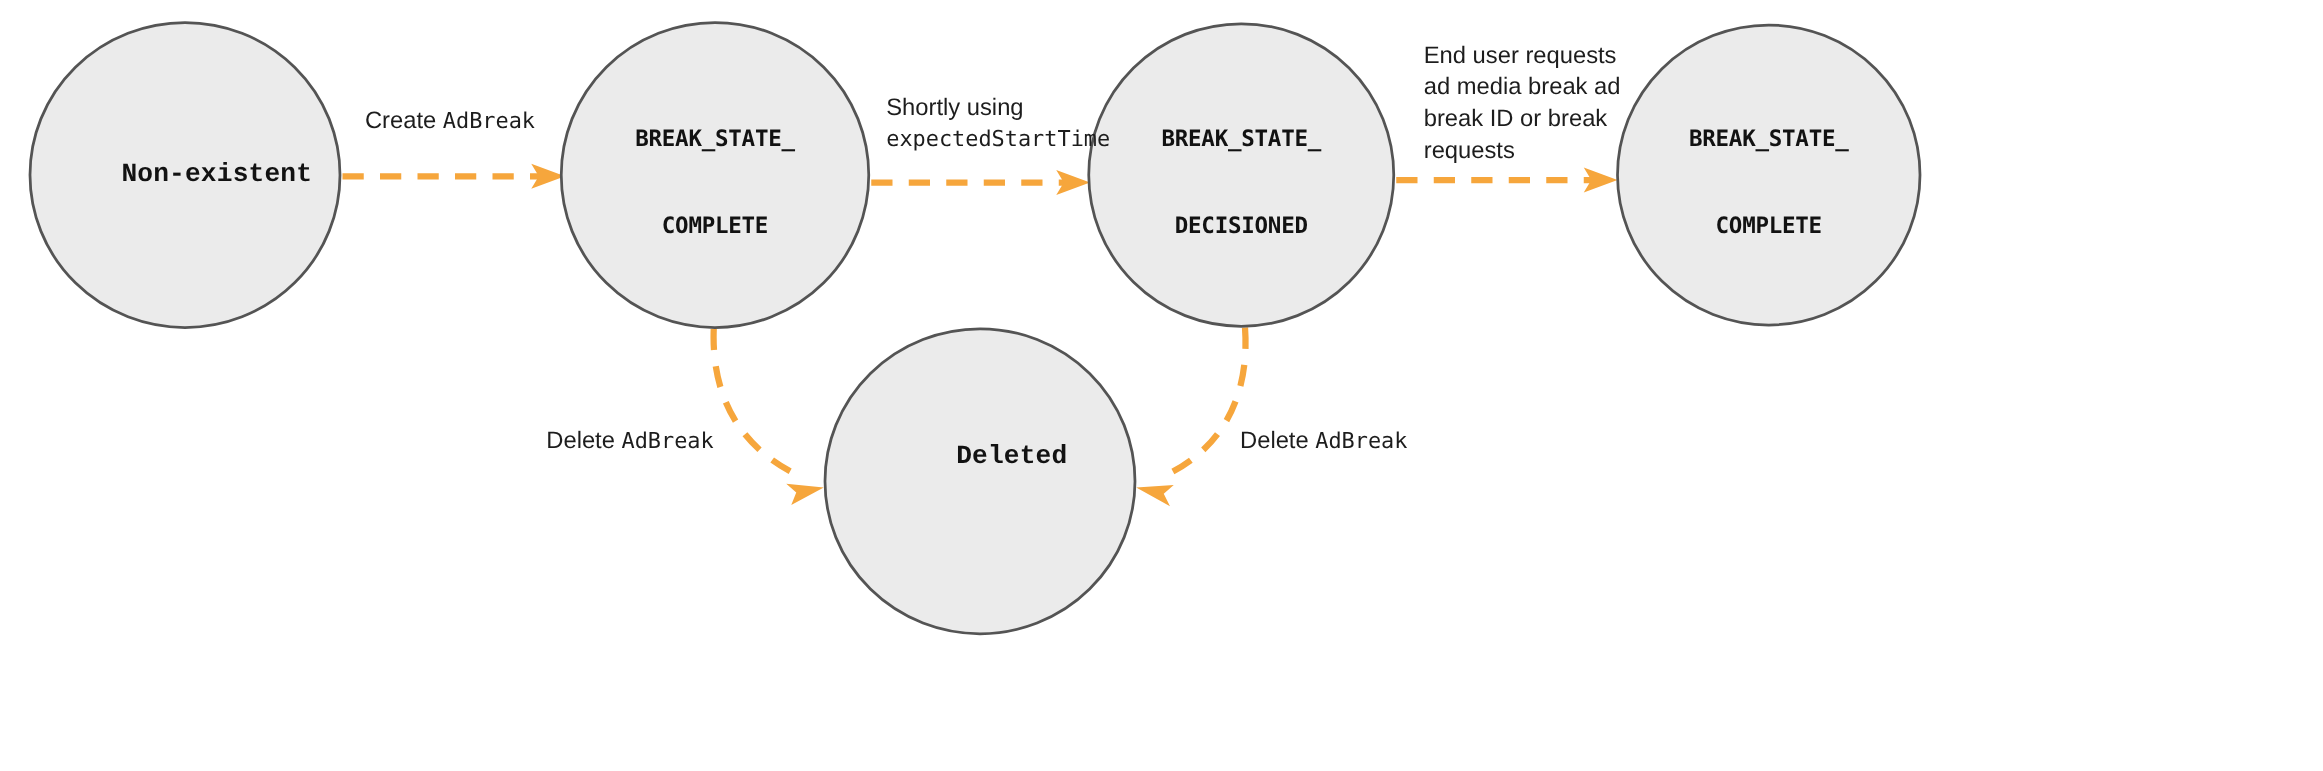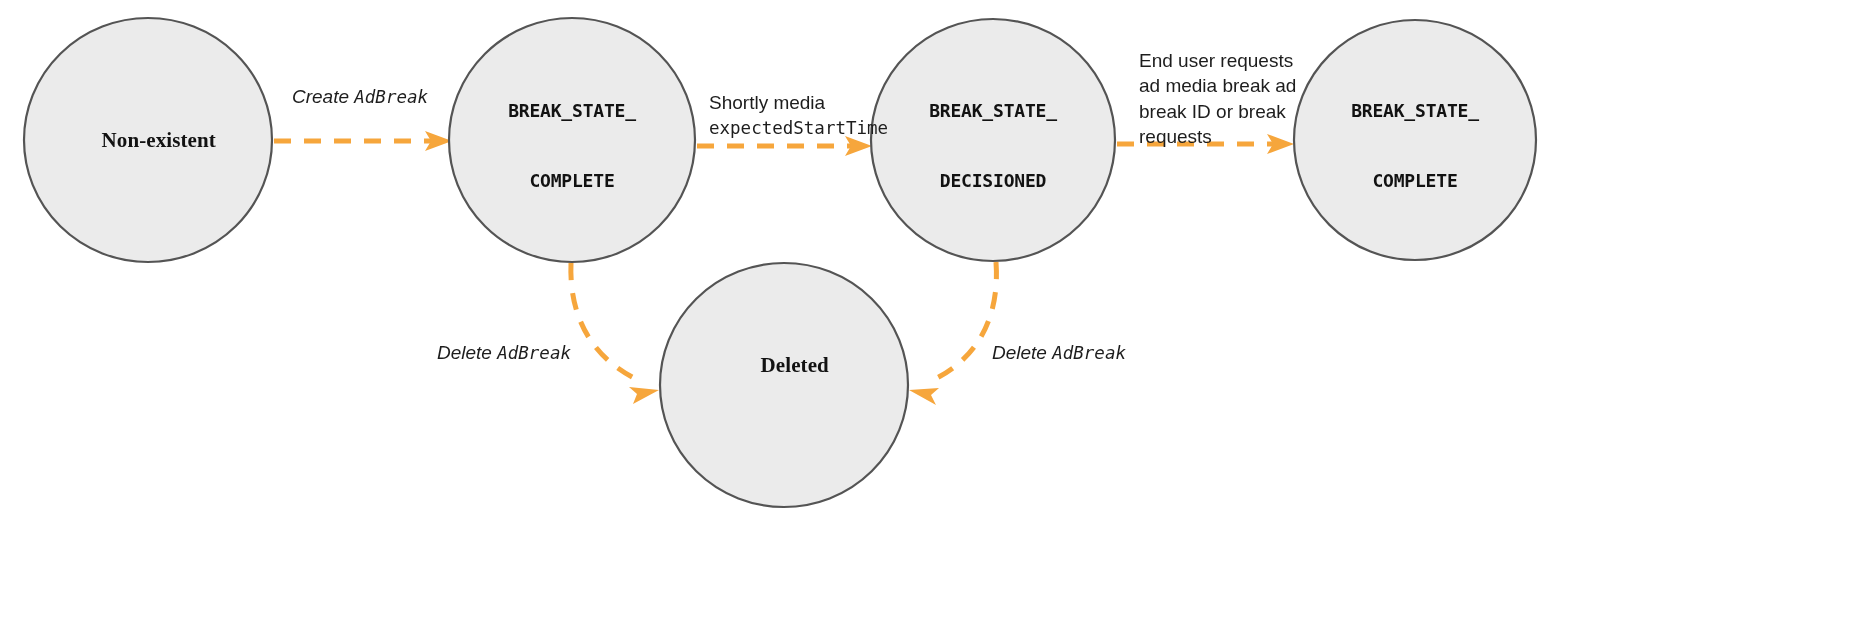--- a/index.html
+++ b/index.html
@@ -44,21 +44,21 @@
     position: absolute;
     text-align: center;
     color: #121212;
     font-weight: bold;
     line-height: 1.30;
     transform: translate(-50%, -50%);
     white-space: pre;
     pointer-events: none;
   }
   .node-label.plain {
-    font-family: Liberation Serif, serif;
+    font-family: Liberation Mono, monospace;
     font-size: 21px;
     letter-spacing: 0.1px;
   }
   .node-label.mono {
     font-family: "DejaVu Sans Mono", monospace;
     font-size: 18px;
     letter-spacing: -0.2px;
   }
   .edge-label {
     position: absolute;
@@ -69,26 +69,24 @@
     white-space: pre;
     pointer-events: none;
   }
   .edge-label .mono-run {
     font-family: "DejaVu Sans Mono", monospace;
     font-size: 17.5px;
   }
   .edge-label.center {
     transform: translate(-50%, -50%);
     text-align: right;
-    font-style: italic;
   }
   .edge-label.left {
     transform: translate(0, 0);
     text-align: left;
-    margin-top: 16px;
   }
 </style>
 </head>
 <body>
 
 <div id="canvas">
 
   <svg id="diagram-svg" viewBox="0 0 1858 617">
 
     <g>
@@ -146,21 +144,21 @@
     <div>BREAK_STATE_</div>
     <div>COMPLETE</div>
   </div>
 
   <div class="node-label plain" style="left:784px; top:366px;">
     <span>Deleted</span>
   </div>
 
   <div class="edge-label center" style="left:360px; top:97px;"><div><span>Create </span><span class="mono-run">AdBreak</span></div></div>
 
-  <div class="edge-label left" style="left:709px; top:74px;"><div><span>Shortly media</span></div><div><span class="mono-run">expectedStartTime</span></div></div>
+  <div class="edge-label left" style="left:709px; top:74px;"><div><span>Shortly using</span></div><div><span class="mono-run">expectedStartTime</span></div></div>
 
   <div class="edge-label left" style="left:1139px; top:32px;"><div><span>End user requests</span></div><div><span>ad media break ad</span></div><div><span>break ID or break</span></div><div><span>requests</span></div></div>
 
   <div class="edge-label center" style="left:504px; top:353px;"><div><span>Delete </span><span class="mono-run">AdBreak</span></div></div>
 
   <div class="edge-label center" style="left:1059px; top:353px;"><div><span>Delete </span><span class="mono-run">AdBreak</span></div></div>
 
 </div>
 
 </body></html>

